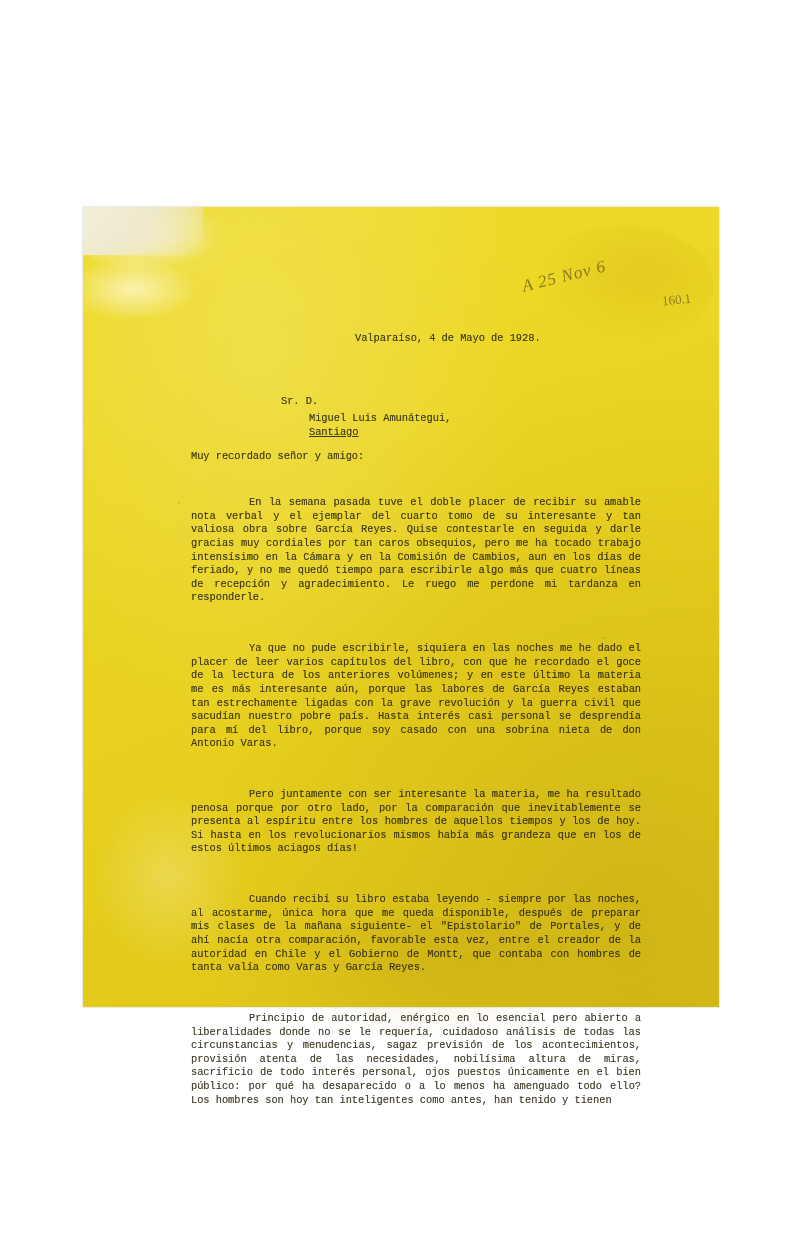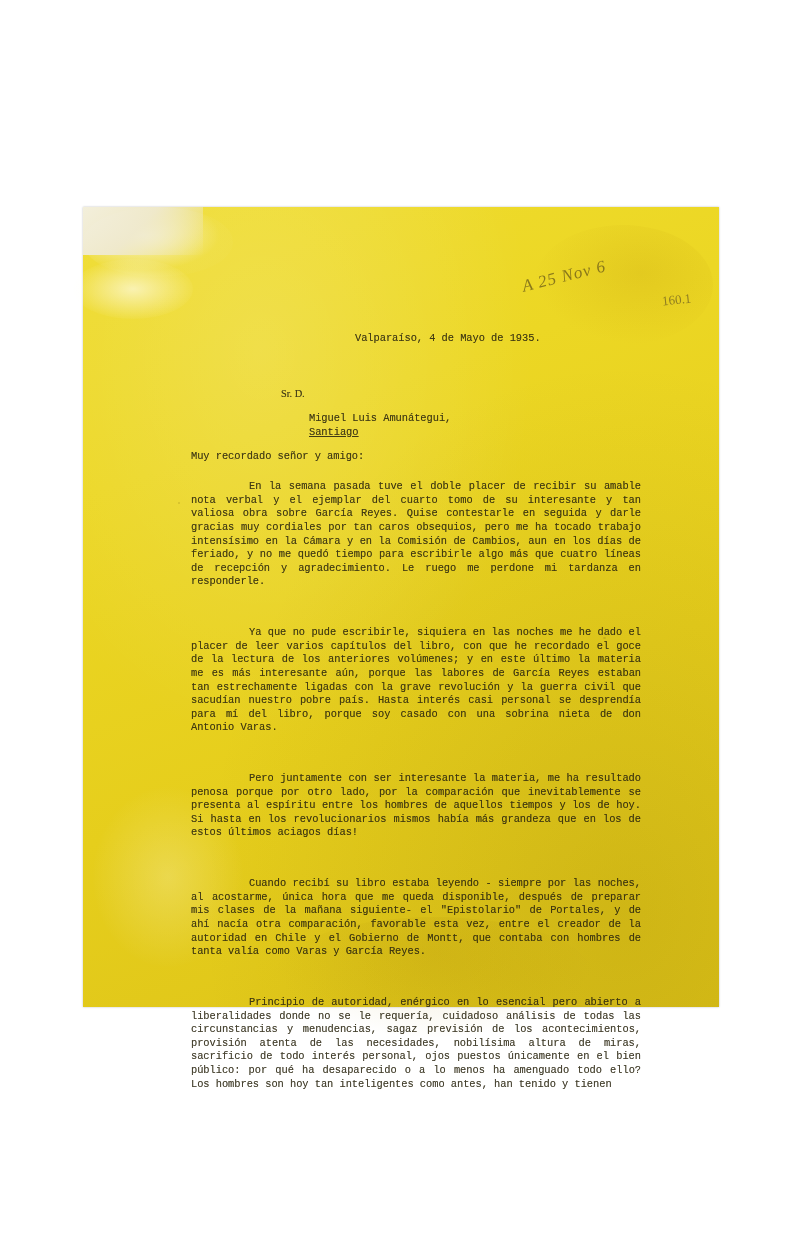--- a/index.html
+++ b/index.html
@@ -95,28 +95,28 @@
     font-family: "Liberation Mono", "DejaVu Sans Mono", monospace;
     font-size: 10.4px;
     line-height: 13.6px;
     letter-spacing: -0.05px;
     white-space: pre-wrap;
     opacity: 0.88;
     text-shadow: 0 0 0.6px rgba(40,35,10,0.5);
   }
 
   #dateline { left: 272px; top: 125px; }
-  #addressee-title { left: 198px; top: 180px; font-family: Liberation Serif, serif; }
+  #addressee-title { left: 198px; top: 188px; }
   #addressee-name { left: 226px; top: 205px; }
   #addressee-city { left: 226px; top: 219px; text-decoration: underline; text-align: center; }
   #salutation { left: 108px; top: 243px; }
 
   #body {
     left: 108px;
-    top: 246px;
+    top: 262px;
     width: 450px;
   }
   #body p {
     margin: 0 0 10px 0;
     text-indent: 58px;
     text-align: justify;
   }
   #body p:last-child { margin-bottom: 3px; }
 
   
@@ -142,21 +142,21 @@
     <div class="corner-patch"></div>
 
     <div class="speck" style="left:150px; top:250px; width:3px; height:3px;"></div>
     <div class="speck" style="left:95px; top:295px; width:2px; height:2px;"></div>
     <div class="speck" style="left:520px; top:430px; width:3px; height:2px;"></div>
     <div class="speck" style="left:300px; top:700px; width:2px; height:2px;"></div>
 
     <div id="handwriting">A 25 Nov 6</div>
     <div id="archive-num">160.1</div>
 
-    <div class="typed" id="dateline">Valparaíso, 4 de Mayo de 1935.</div>
+    <div class="typed" id="dateline">Valparaíso, 4 de Mayo de 1928.</div>
 
     <div class="typed" id="addressee-title">Sr. D.</div>
     <div class="typed" id="addressee-name">Miguel Luis Amunátegui,</div>
     <div class="typed" id="addressee-city">Santiago</div>
 
     <div class="typed" id="salutation">Muy recordado señor y amigo:</div>
 
     <div class="typed" id="body">
       <p>En la semana pasada tuve el doble placer de recibir su amable nota verbal y el ejemplar del cuarto tomo de su interesante y tan valiosa obra sobre García Reyes. Quise contestarle en seguida y darle gracias muy cordiales por tan caros obsequios, pero me ha tocado trabajo intensísimo en la Cámara y en la Comisión de Cambios, aun en los días de feriado, y no me quedó tiempo para escribirle algo más que cuatro líneas de recepción y agradecimiento. Le ruego me perdone mi tardanza en responderle.</p>
       <p>Ya que no pude escribirle, siquiera en las noches me he dado el placer de leer varios capítulos del libro, con que he recordado el goce de la lectura de los anteriores volúmenes; y en este último la materia me es más interesante aún, porque las labores de García Reyes estaban tan estrechamente ligadas con la grave revolución y la guerra civil que sacudían nuestro pobre país. Hasta interés casi personal se desprendía para mí del libro, porque soy casado con una sobrina nieta de don Antonio Varas.</p>

